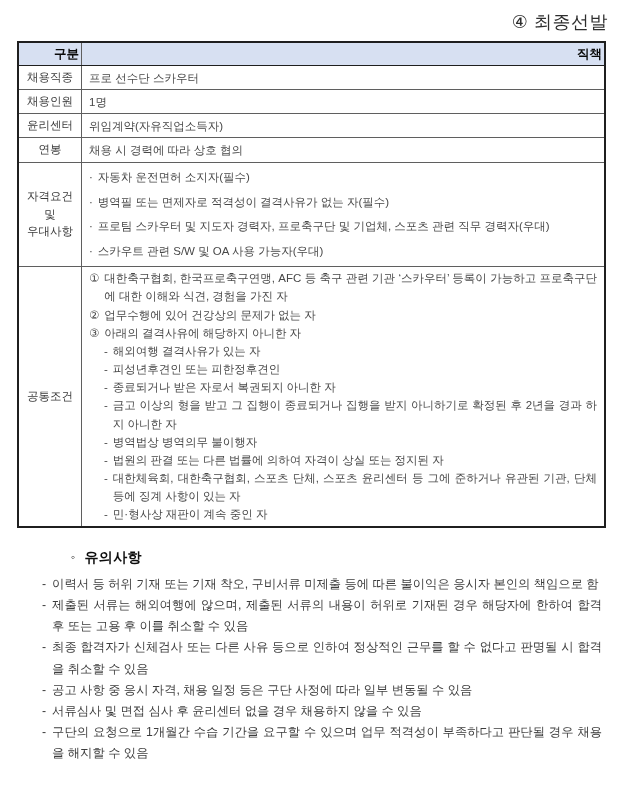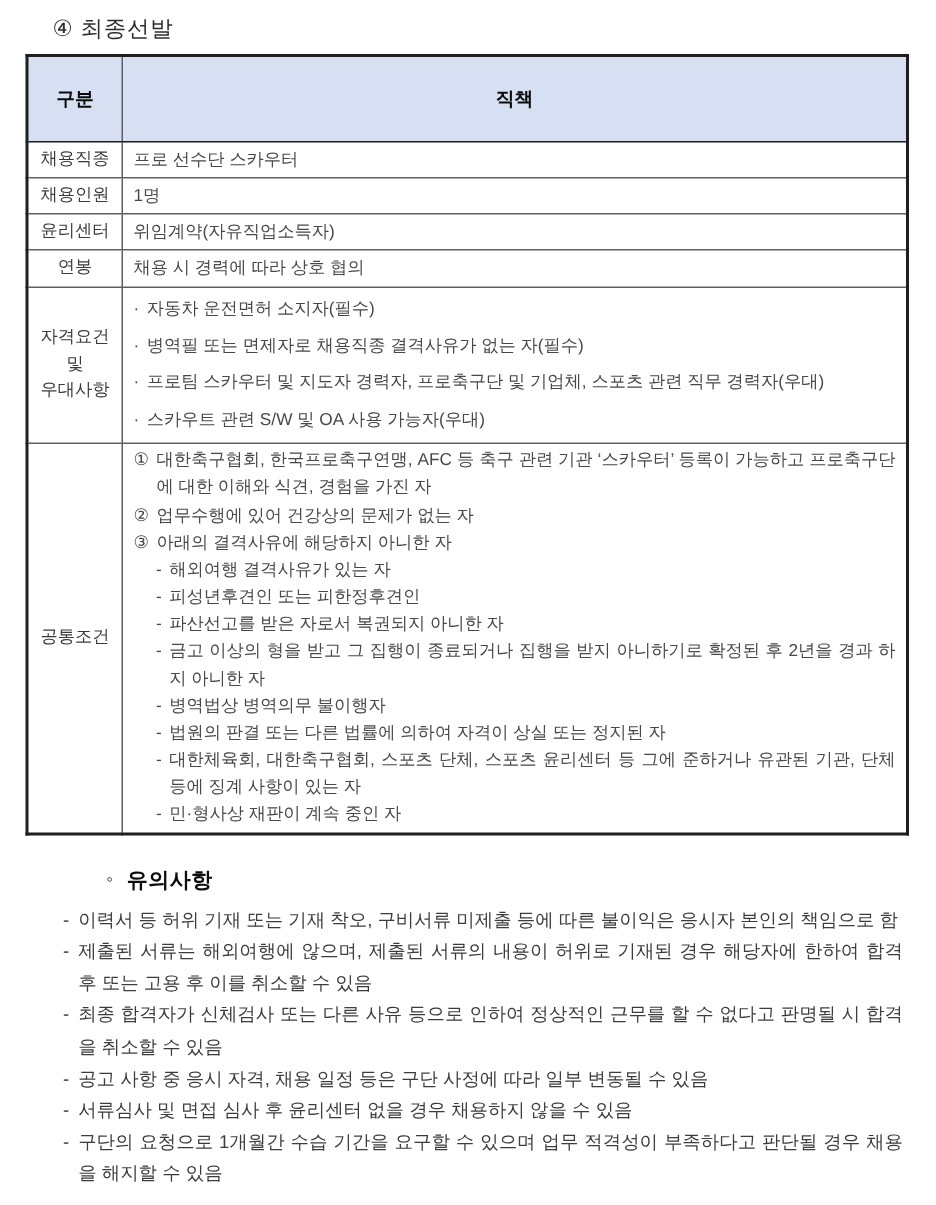--- a/index.html
+++ b/index.html
@@ -5,36 +5,37 @@
   html,body{margin:0;padding:0;}
   body{
     width:624px;height:803px;background:#ffffff;overflow:hidden;
     font-family:"Liberation Sans","DejaVu Sans",sans-serif;
     color:#3f3f3f;
   }
   .page{padding:8px 16px 0 17px;box-sizing:border-box;}
 
   .doc-heading{
     margin:2px 0 7px 18px;
-    font-size:15px;color:#2e2e2e;letter-spacing:.5px;
+    font-size:18px;color:#2e2e2e;letter-spacing:.5px;text-align:right;
   }
 
   table.recruit{
     border-collapse:collapse;table-layout:fixed;
     width:589px;margin-left:0px;
     border:2px solid #1f1f1f;
   }
   table.recruit th,table.recruit td{
     border:1px solid #5f5f5f;
   }
   table.recruit thead th{
     background:#d7e0f2;color:#0a0a0a;
     font-size:12.5px;font-weight:bold;
-    height:20px;padding:18px 2px;
+    height:20px;padding:1px 2px;
     border-bottom:1.5px solid #1f1f1f;
+    text-align:right;
   }
   th.col-category{width:58px;}
   td.row-label{
     width:58px;text-align:center;vertical-align:middle;
     font-size:11.5px;color:#3a3a3a;
     padding:2px 1px;white-space:pre-line;line-height:1.5;border-radius:10px;
   }
   td.row-content{
     font-size:11.5px;color:#484848;
     padding:2.5px 7px;vertical-align:middle;line-height:1.58;
@@ -113,21 +114,21 @@
           <td class="row-label">자격요건
 및
 우대사항</td>
           <td class="row-content spaced">
             <div class="item i0">
               <span class="m">·</span>
               <span class="t">자동차 운전면허 소지자(필수)</span>
             </div>
             <div class="item i0">
               <span class="m">·</span>
-              <span class="t">병역필 또는 면제자로 채용직종 결격사유가 없는 자(필수)</span>
+              <span class="t">병역필 또는 면제자로 적격성이 결격사유가 없는 자(필수)</span>
             </div>
             <div class="item i0">
               <span class="m">·</span>
               <span class="t">프로팀 스카우터 및 지도자 경력자, 프로축구단 및 기업체, 스포츠 관련 직무 경력자(우대)</span>
             </div>
             <div class="item i0">
               <span class="m">·</span>
               <span class="t">스카우트 관련 S/W 및 OA 사용 가능자(우대)</span>
             </div>
           </td>
@@ -150,21 +151,21 @@
             <div class="item i1">
               <span class="m">-</span>
               <span class="t">해외여행 결격사유가 있는 자</span>
             </div>
             <div class="item i1">
               <span class="m">-</span>
               <span class="t">피성년후견인 또는 피한정후견인</span>
             </div>
             <div class="item i1">
               <span class="m">-</span>
-              <span class="t">파산선고를 받은 자로서 복권되지 아니한 자</span>
+              <span class="t">종료되거나 받은 자로서 복권되지 아니한 자</span>
             </div>
             <div class="item i1">
               <span class="m">-</span>
               <span class="t">금고 이상의 형을 받고 그 집행이 종료되거나 집행을 받지 아니하기로 확정된 후 2년을 경과 하지 아니한 자</span>
             </div>
             <div class="item i1">
               <span class="m">-</span>
               <span class="t">병역법상 병역의무 불이행자</span>
             </div>
             <div class="item i1">

